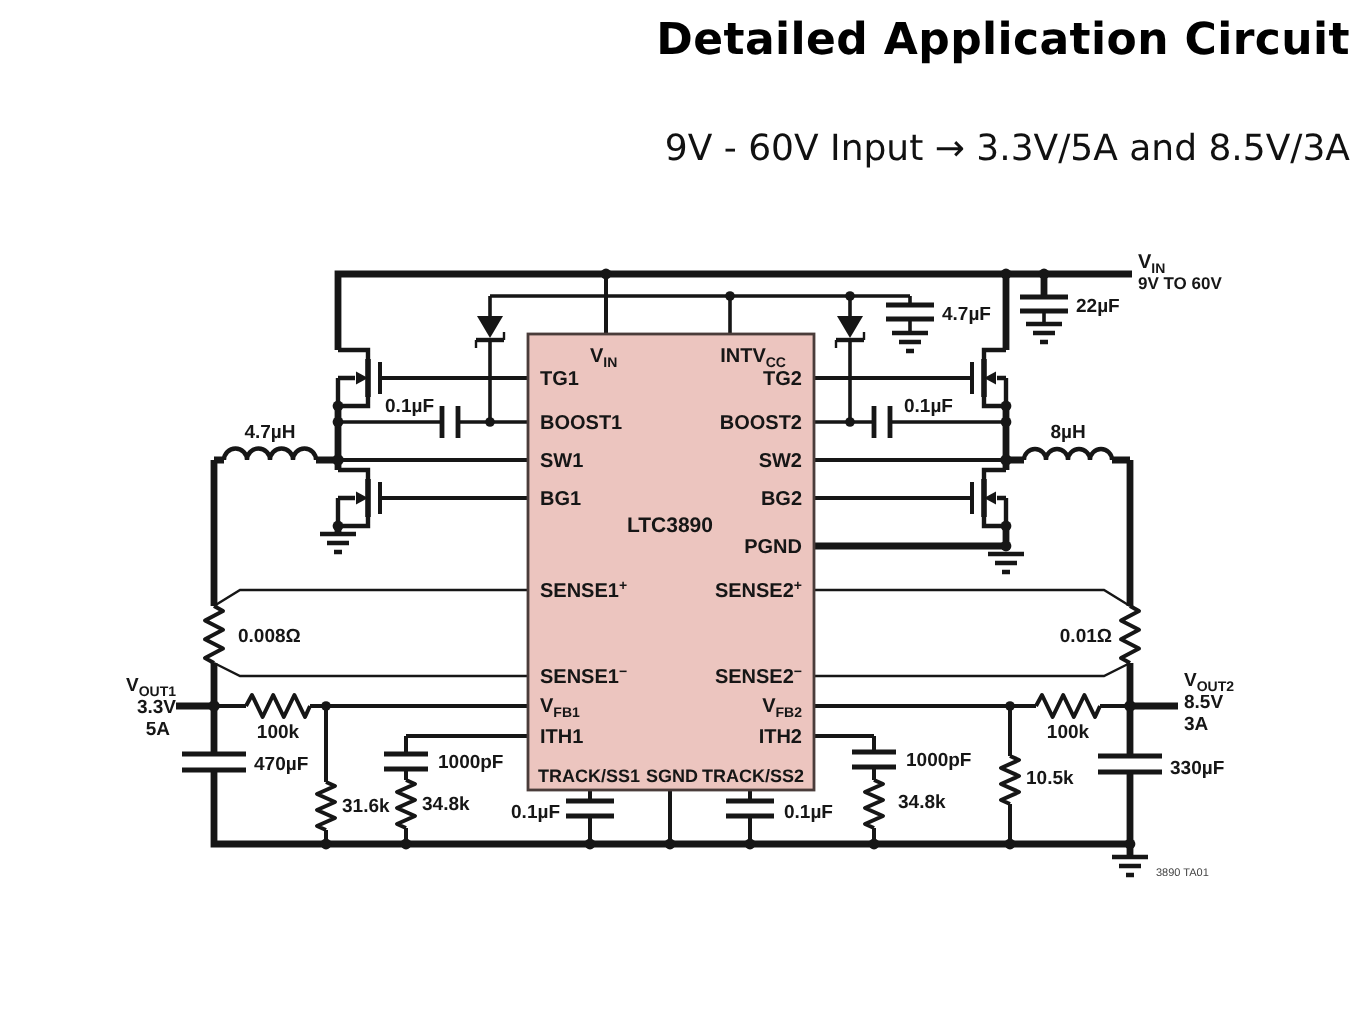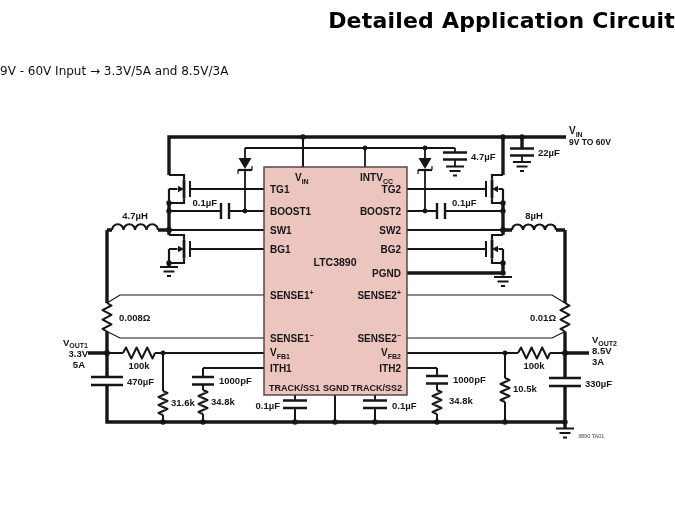--- a/index.html
+++ b/index.html
@@ -1,21 +1,21 @@
 <!DOCTYPE html>
 <html><head>
 <meta charset="utf-8">
 <style>
   html,body{margin:0;padding:0;background:#ffffff;}
   .page{position:relative;width:675px;height:506px;background:#fff;overflow:hidden;
         font-family:"DejaVu Sans","Liberation Sans",sans-serif;}
   .title{position:absolute;top:8px;left:0;width:675px;text-align:right;
          font-size:22px;font-weight:bold;color:#000;letter-spacing:0.2px;}
-  .subtitle{position:absolute;top:64px;left:0;width:675px;text-align:left;
-            font-size:12px;color:#111;}
+  .subtitle{position:absolute;top:64px;left:0;width:675px;text-align:right;
+            font-size:18px;color:#111;}
   svg{position:absolute;left:0;top:0;}
   svg text{font-family:"Liberation Sans",sans-serif;font-weight:bold;fill:#161616;}
   .pin{font-size:10px;}
   .pinB{font-size:9px;}
   .big{font-size:10.5px;}
   .v{font-size:9.5px;}
   .port{font-size:9.5px;}
   .portHdr{font-size:10px;}
   .rng{font-size:8.5px;}
   .sub{font-size:7px;}

